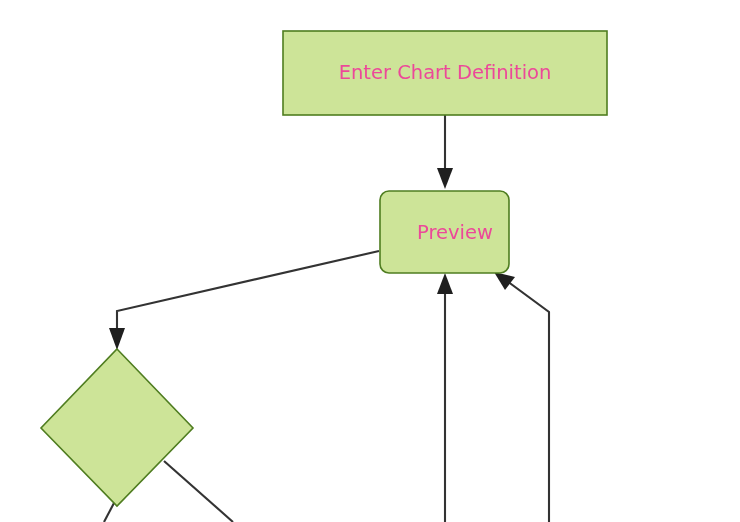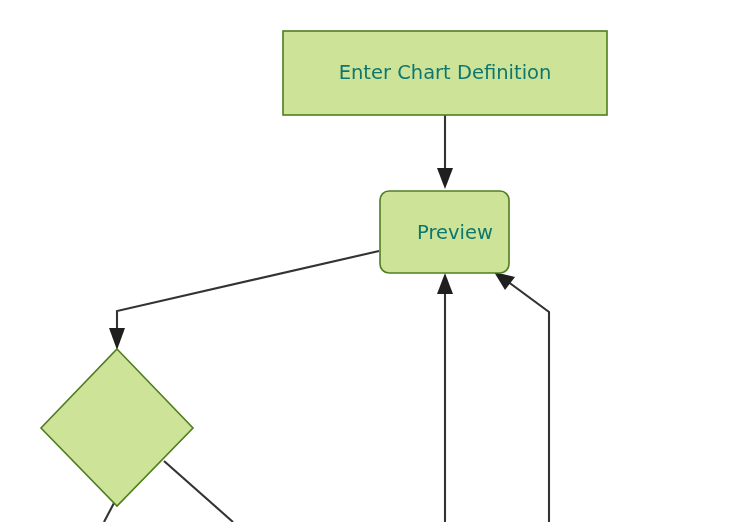--- a/index.html
+++ b/index.html
@@ -36,21 +36,21 @@
     stroke-width: 2.1;
     stroke-linecap: butt;
     stroke-linejoin: miter;
   }
   .arrow-head {
     fill: #1f1f1f;
     stroke: none;
   }
   .node-label {
     position: absolute;
-    color: #0f766e;
+    color: #ec4899;
     font-family: "DejaVu Sans", sans-serif;
     text-align: center;
     white-space: nowrap;
     line-height: 1;
     pointer-events: none;
     -webkit-font-smoothing: antialiased;
   }
   .label-enter {
     font-size: 19.5px;
     left: 283px;

